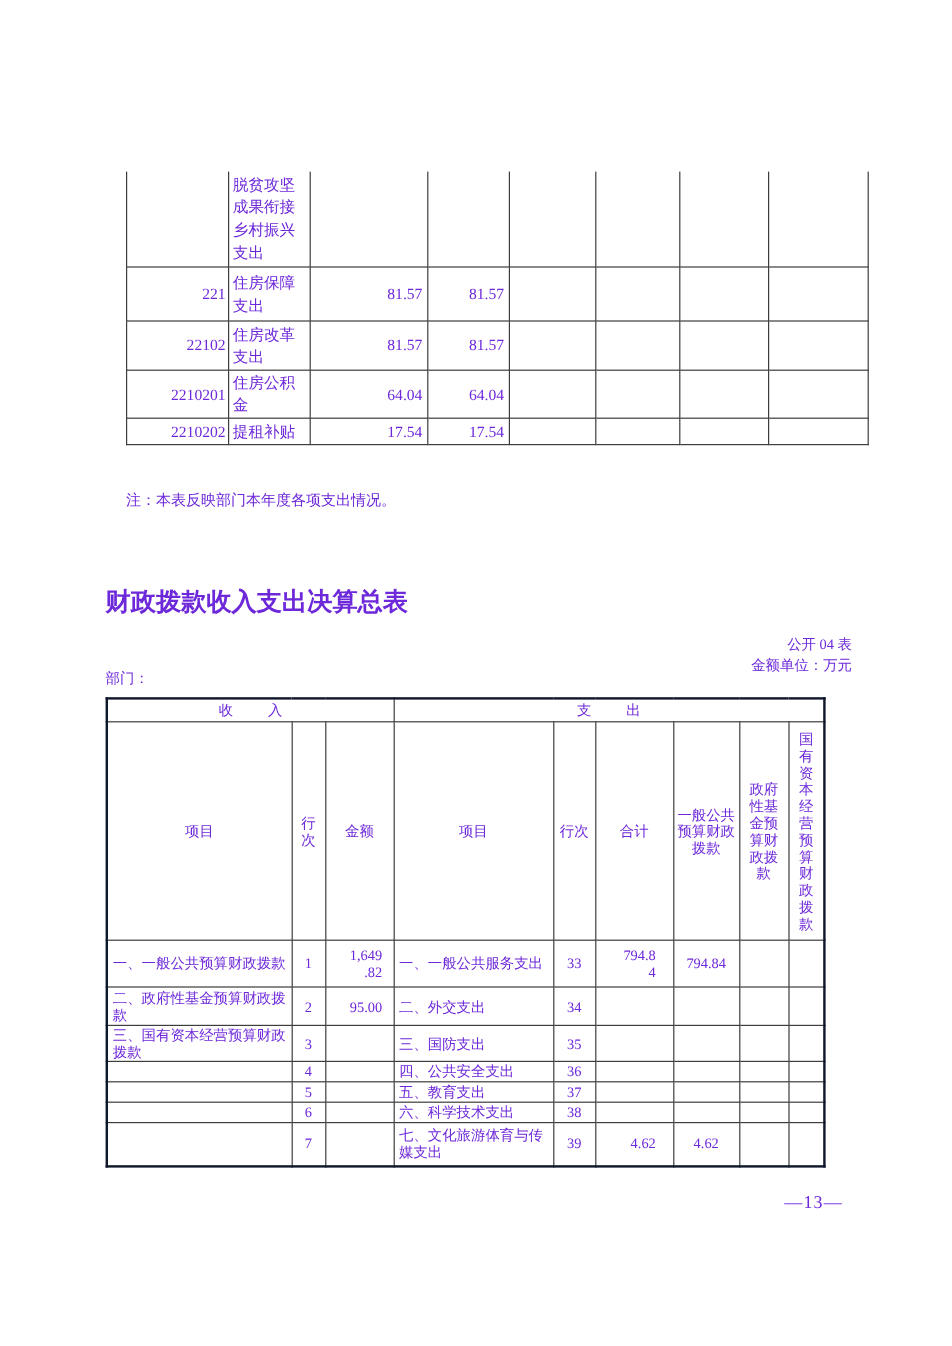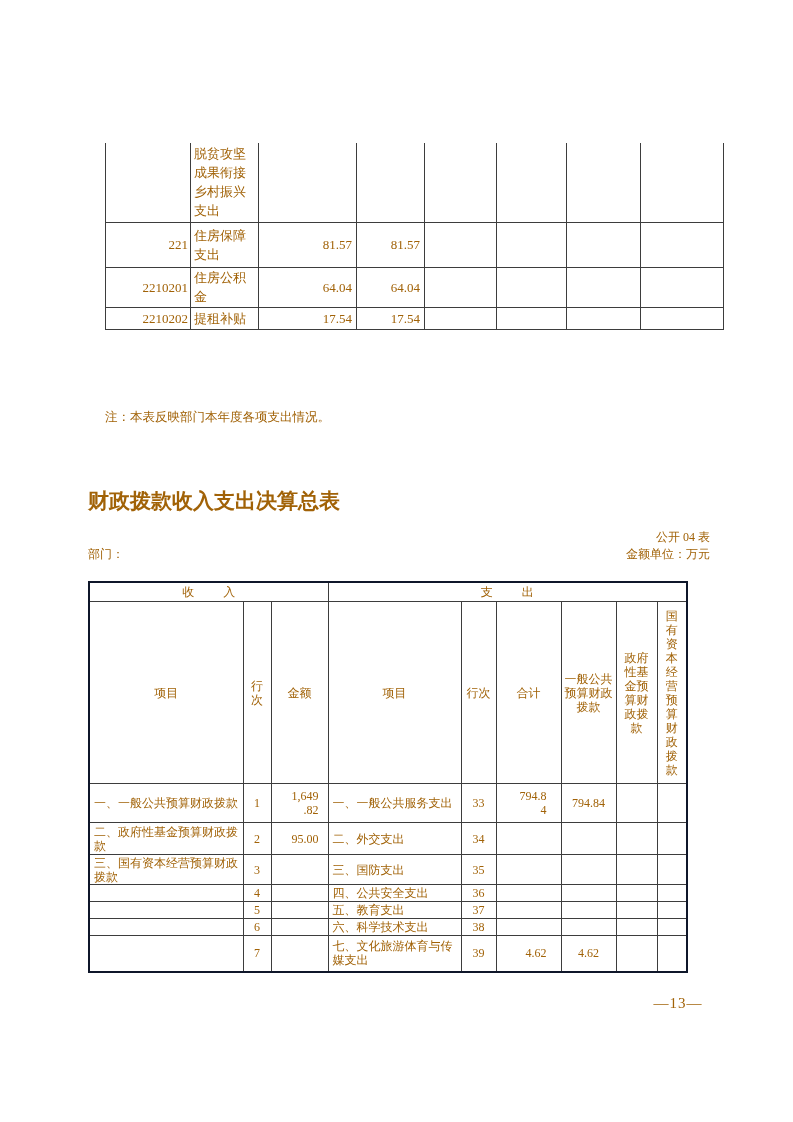--- a/index.html
+++ b/index.html
@@ -1,36 +1,36 @@
 <!DOCTYPE html>
 <html><head>
 <meta charset="utf-8">
 <style>
   html,body{margin:0;padding:0;background:#ffffff;}
   .page{position:relative;width:793px;height:1122px;background:#fff;overflow:hidden;
-        font-family:"Liberation Serif", serif;color:#a16207;}
+        font-family:"Liberation Serif", serif;color:#6d28d9;}
   table{border-collapse:collapse;table-layout:fixed;}
   td{border:1px solid #3d3d3d;overflow:hidden;vertical-align:middle;word-break:break-all;}
 
   
   .t1{position:absolute;left:105px;top:143px;width:618px;font-size:13px;line-height:19px;border-top:0;}
   .t1 tr.rA td{border-top:0;}
   .t1 td.code{text-align:right;padding:0 2px 0 3px;}
   .t1 td.name{text-align:left;padding:0 2px 0 3px;}
   .t1 td.val{text-align:right;padding:0 4px 0 2px;}
   .rA{height:79px}.rB{height:45px}.rC{height:41px}.rD{height:40px}.rE{height:22px}
 
   .note{position:absolute;left:105px;top:372px;font-size:12.5px;margin-top:37px;}
 
   
   .title{position:absolute;left:88px;top:487px;width:660px;
          font-family:"Liberation Sans", sans-serif;font-weight:bold;font-size:21px;}
   .code-line{position:absolute;left:88px;top:529px;width:622px;text-align:right;font-size:12px;}
   .meta-line{position:absolute;left:88px;top:546px;width:622px;font-size:12px;}
-  .meta-line .dept{float:left;}
+  .meta-line .dept{float:left;margin-top:11px;}
   .meta-line .unit{float:right;}
 
   
   .t2{position:absolute;left:88px;top:581px;width:598px;font-size:12px;line-height:14px;border:2px solid #0f172a;}
   .t2 td{text-align:center;}
   .t2 td.sec{word-spacing:26px;height:16px;}
   .hdr2{height:182px}
   .t2 td.h3{padding:0 2px;}
   .t2 td.h4{padding:0 3px;}
   .t2 td.h5{padding:0 4px;}
@@ -73,20 +73,30 @@
     <tr class="rB">
       <td class="code">221</td>
       <td class="name">住房保障支出</td>
       <td class="val">81.57</td>
       <td class="val">81.57</td>
       <td></td>
           <td></td>
       <td></td>
           <td></td>
     </tr>
+    <tr class="rC">
+      <td class="code">22102</td>
+      <td class="name">住房改革支出</td>
+      <td class="val">81.57</td>
+      <td class="val">81.57</td>
+      <td></td>
+          <td></td>
+      <td></td>
+          <td></td>
+    </tr>
     <tr class="rD">
       <td class="code">2210201</td>
       <td class="name">住房公积金</td>
       <td class="val">64.04</td>
       <td class="val">64.04</td>
       <td></td>
           <td></td>
       <td></td>
           <td></td>
     </tr>

